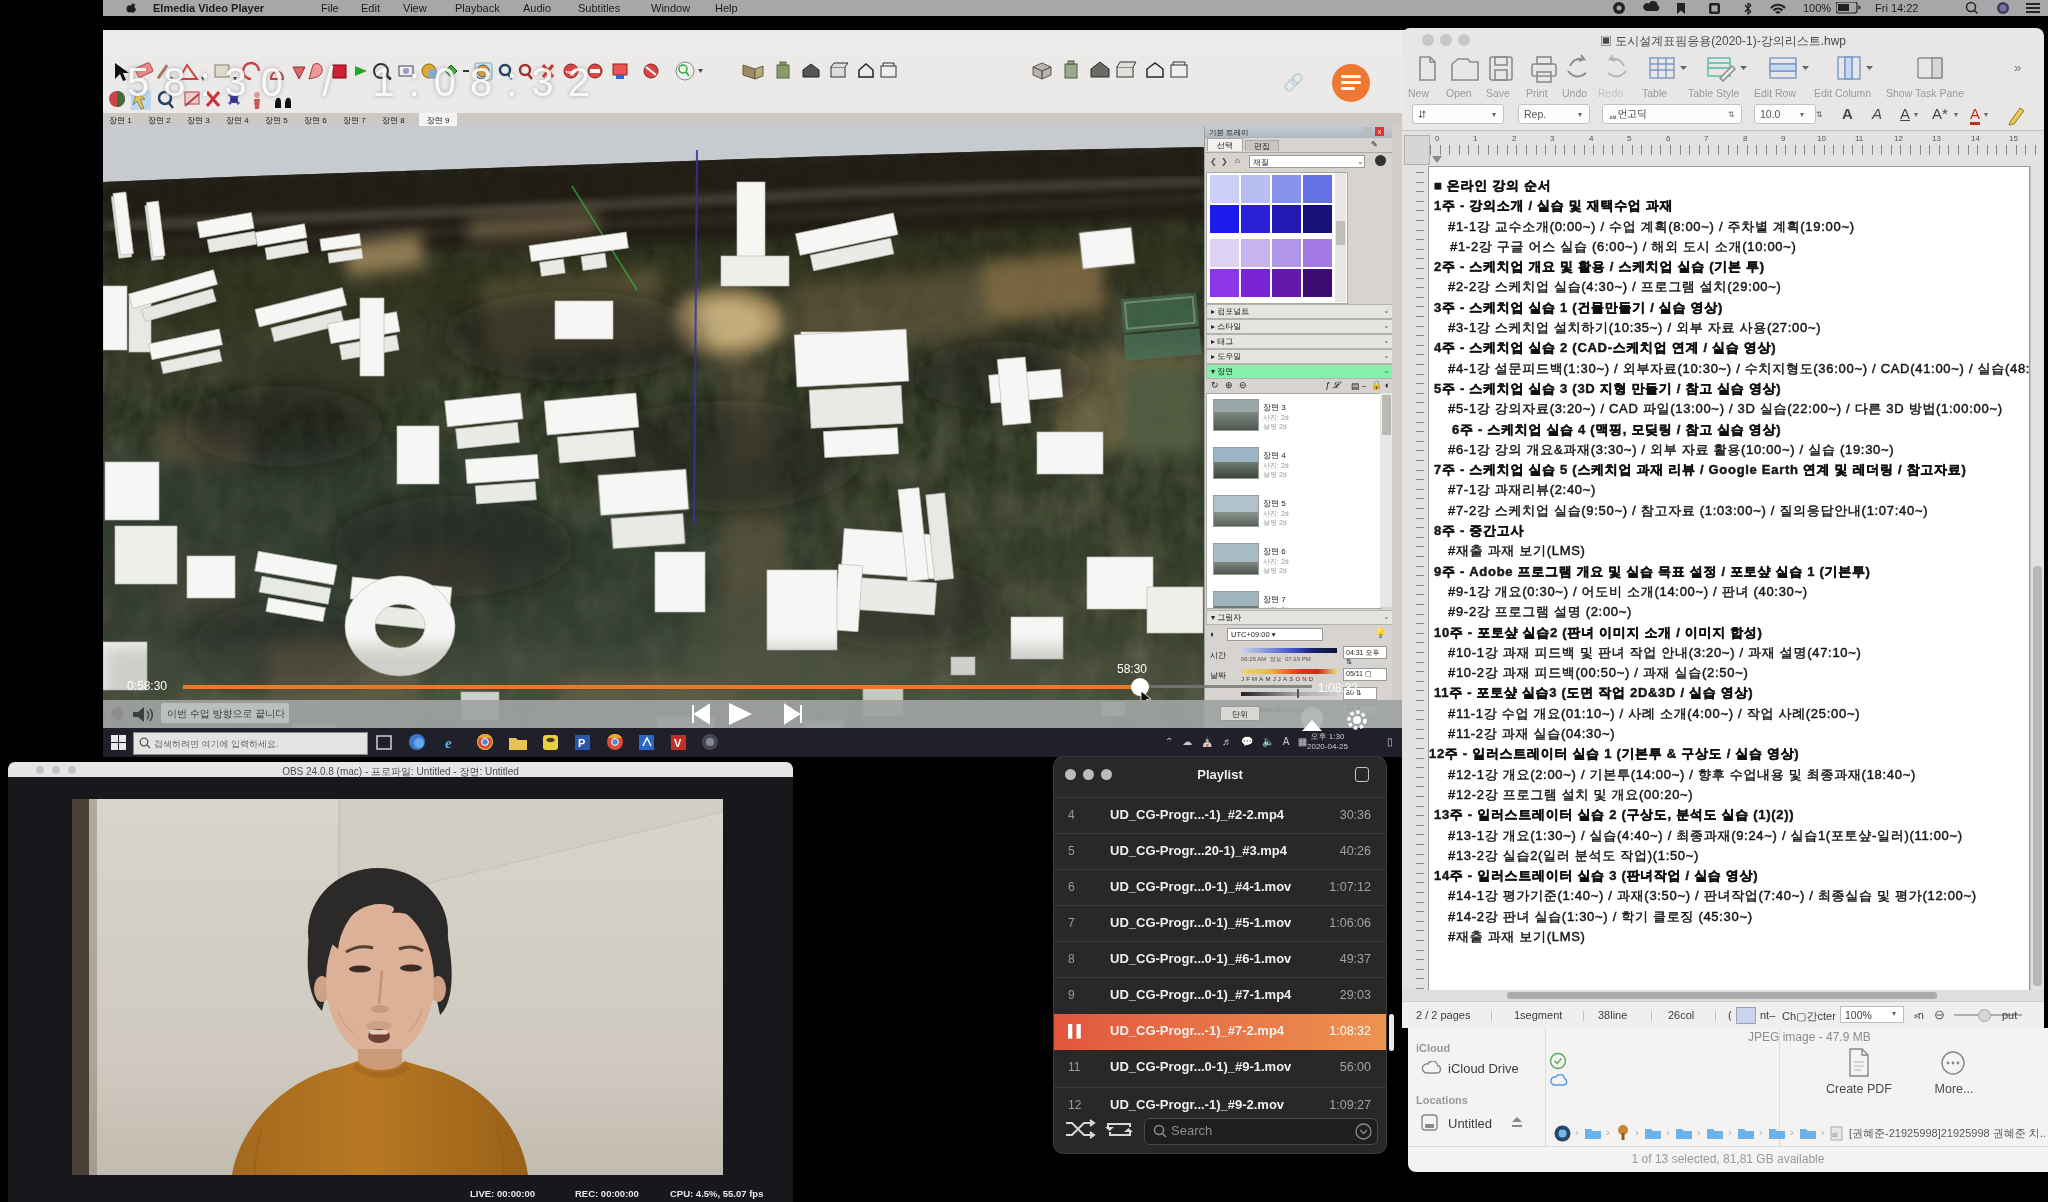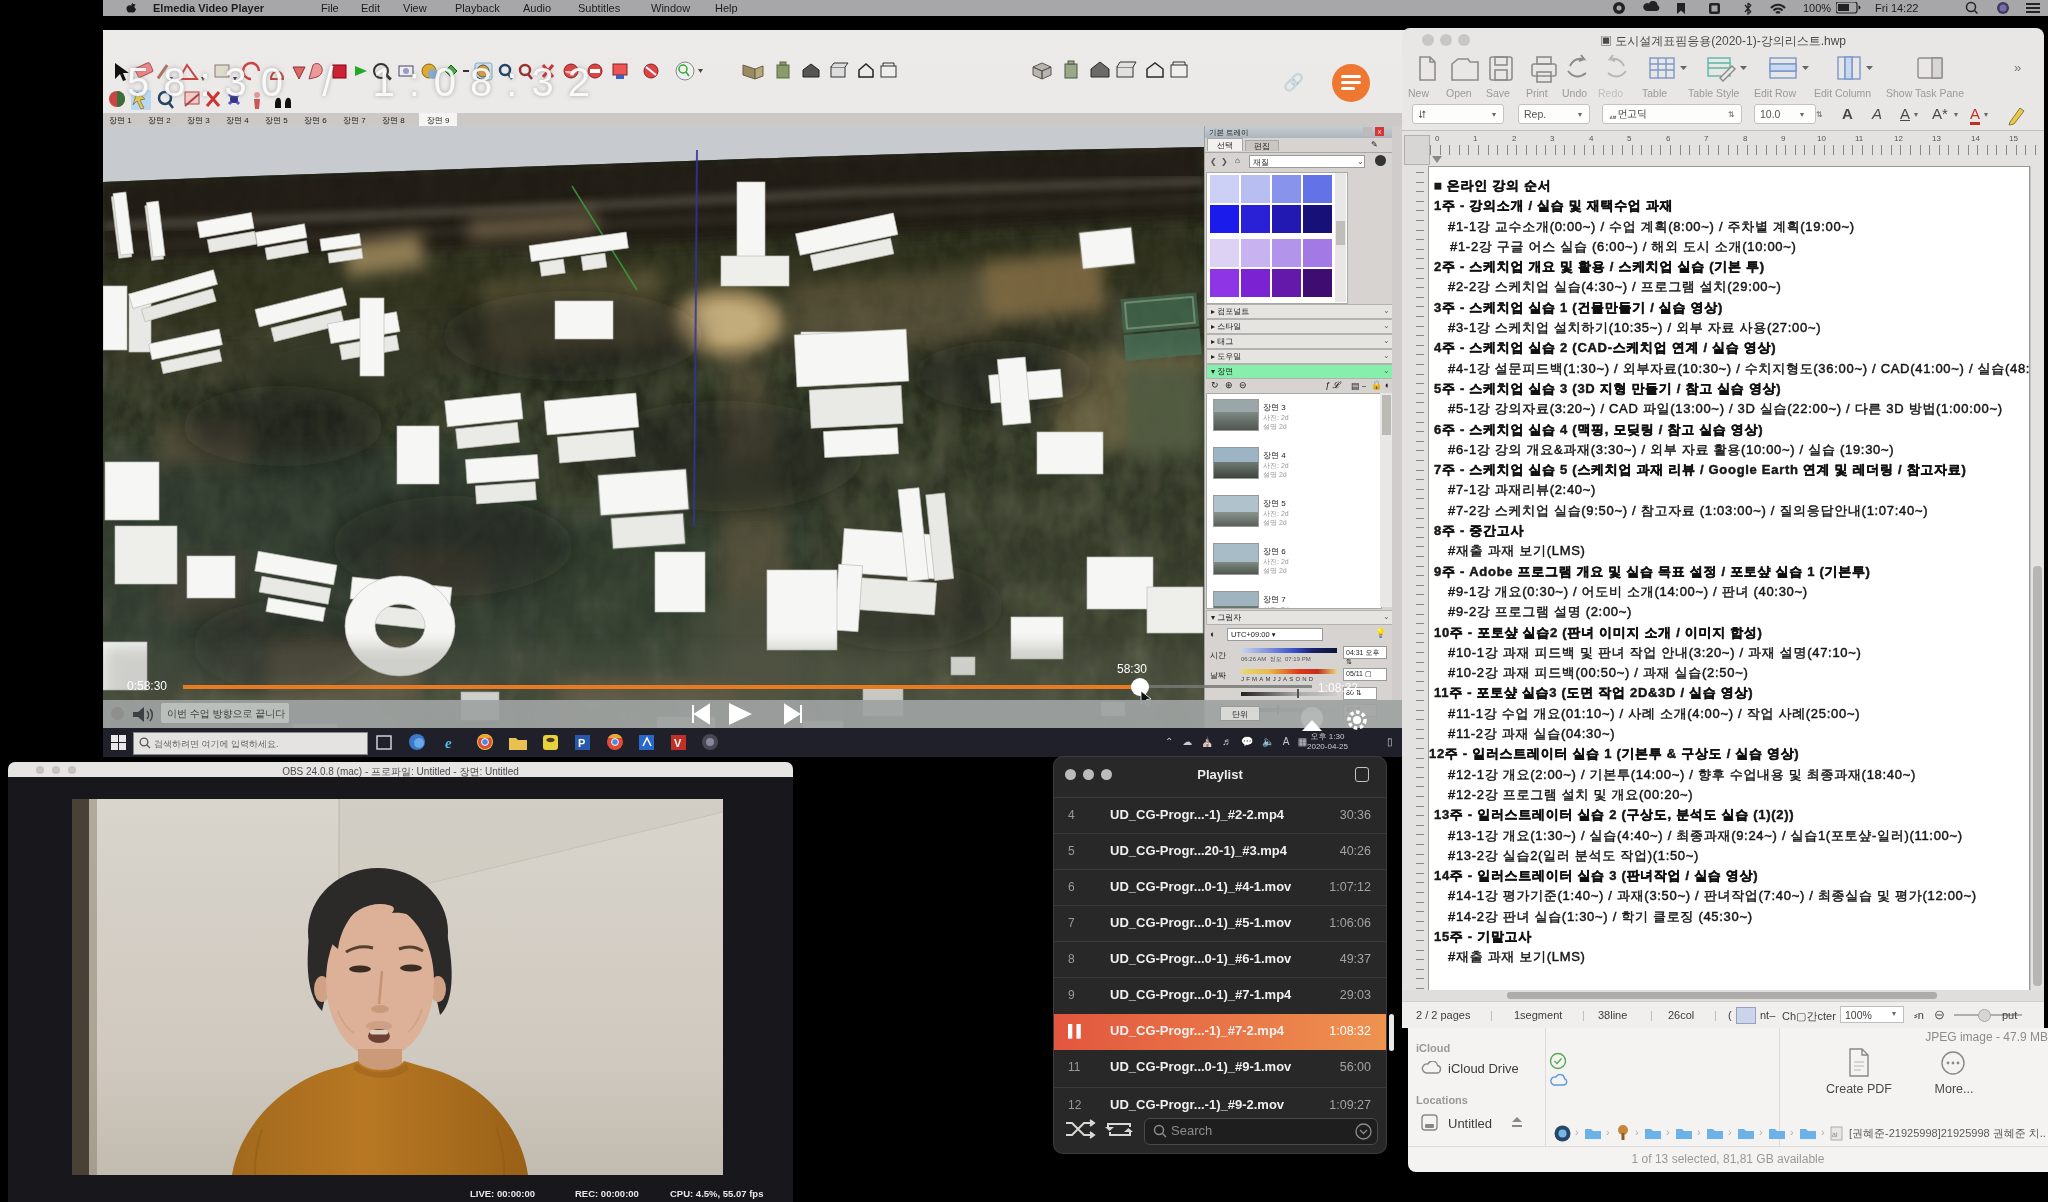--- a/index.html
+++ b/index.html
@@ -881,21 +881,21 @@
       <div class="docline" style="padding-left:19px">#1-1강 교수소개(0:00~) / 수업 계획(8:00~) / 주차별 계획(19:00~)</div>
       <div class="docline" style="padding-left:21px">#1-2강 구글 어스 실습 (6:00~) / 해외 도시 소개(10:00~)</div>
       <div class="docline w" style="padding-left:5px">2주 - 스케치업 개요 및 활용 / 스케치업 실습 (기본 투)</div>
       <div class="docline" style="padding-left:19px">#2-2강 스케치업 실습(4:30~) / 프로그램 설치(29:00~)</div>
       <div class="docline w" style="padding-left:5px">3주 - 스케치업 실습 1 (건물만들기 / 실습 영상)</div>
       <div class="docline" style="padding-left:19px">#3-1강 스케치업 설치하기(10:35~) / 외부 자료 사용(27:00~)</div>
       <div class="docline w" style="padding-left:5px">4주 - 스케치업 실습 2 (CAD-스케치업 연계 / 실습 영상)</div>
       <div class="docline" style="padding-left:19px">#4-1강 설문피드백(1:30~) / 외부자료(10:30~) / 수치지형도(36:00~) / CAD(41:00~) / 실습(48:00</div>
       <div class="docline w" style="padding-left:5px">5주 - 스케치업 실습 3 (3D 지형 만들기 / 참고 실습 영상)</div>
       <div class="docline" style="padding-left:19px">#5-1강 강의자료(3:20~) / CAD 파일(13:00~) / 3D 실습(22:00~) / 다른 3D 방법(1:00:00~)</div>
-      <div class="docline w" style="padding-left:5px">6주 - 스케치업 실습 4 (맥핑, 모딪링 / 참고 실습 영상)</div>
+      <div class="docline w" style="padding-left:23px">6주 - 스케치업 실습 4 (맥핑, 모딪링 / 참고 실습 영상)</div>
       <div class="docline" style="padding-left:19px">#6-1강 강의 개요&amp;과재(3:30~) / 외부 자료 활용(10:00~) / 실습 (19:30~)</div>
       <div class="docline w" style="padding-left:5px">7주 - 스케치업 실습 5 (스케치업 과재 리뷰 / Google Earth 연계 및 레더링 / 참고자료)</div>
       <div class="docline" style="padding-left:19px">#7-1강 과재리뷰(2:40~)</div>
       <div class="docline" style="padding-left:19px">#7-2강 스케치업 실습(9:50~) / 참고자료 (1:03:00~) / 질의응답안내(1:07:40~)</div>
       <div class="docline w" style="padding-left:5px">8주 - 중간고사</div>
       <div class="docline" style="padding-left:19px">#재출 과재 보기(LMS)</div>
       <div class="docline w" style="padding-left:5px">9주 - Adobe 프로그램 개요 및 실습 목표 설정 / 포토샾 실습 1 (기본투)</div>
       <div class="docline" style="padding-left:19px">#9-1강 개요(0:30~) / 어도비 소개(14:00~) / 판녀 (40:30~)</div>
       <div class="docline" style="padding-left:19px">#9-2강 프로그램 설명 (2:00~)</div>
       <div class="docline w" style="padding-left:5px">10주 - 포토샾 실습2 (판녀 이미지 소개 / 이미지 합성)</div>
@@ -906,21 +906,20 @@
       <div class="docline" style="padding-left:19px">#11-2강 과재 실습(04:30~)</div>
       <div class="docline w" style="">12주 - 일러스트레이터 실습 1 (기본투 &amp; 구상도 / 실습 영상)</div>
       <div class="docline" style="padding-left:19px">#12-1강 개요(2:00~) / 기본투(14:00~) / 향후 수업내용 및 최종과재(18:40~)</div>
       <div class="docline" style="padding-left:19px">#12-2강 프로그램 설치 및 개요(00:20~)</div>
       <div class="docline w" style="padding-left:5px">13주 - 일러스트레이터 실습 2 (구상도, 분석도 실습 (1)(2))</div>
       <div class="docline" style="padding-left:19px">#13-1강 개요(1:30~) / 실습(4:40~) / 최종과재(9:24~) / 실습1(포토샾-일러)(11:00~)</div>
       <div class="docline" style="padding-left:19px">#13-2강 실습2(일러 분석도 작업)(1:50~)</div>
       <div class="docline w" style="padding-left:5px">14주 - 일러스트레이터 실습 3 (판녀작업 / 실습 영상)</div>
       <div class="docline" style="padding-left:19px">#14-1강 평가기준(1:40~) / 과재(3:50~) / 판녀작업(7:40~) / 최종실습 및 평가(12:00~)</div>
       <div class="docline" style="padding-left:19px">#14-2강 판녀 실습(1:30~) / 학기 클로징 (45:30~)</div>
-      <div class="docline w" style="padding-left:5px">15주 - 기말고사</div>
       <div class="docline" style="padding-left:19px">#재출 과재 보기(LMS)</div>
     </div>
   </div>
   <div class="abs" style="left:628px;top:138px;width:14px;height:839px;background:#e4e2e0;border-left:1px solid #c6c4c2">
     <div class="abs" style="left:2px;top:400px;width:9px;height:420px;background:#b8b6b4;border-radius:4px"></div>
   </div>
 
   <div class="abs" style="left:0;top:962px;width:642px;height:11px;background:#e0dedc">
         <div class="abs" style="left:105px;top:2px;width:430px;height:7px;background:#aeacaa;border-radius:3px"></div>
       </div>
@@ -941,21 +940,21 @@
     <span class="abs" style="left:490px;top:7px;font-size:8px;color:#666">▾</span>
     <span class="abs" style="left:512px;top:7px">⸗n</span>
     <span class="abs" style="left:532px;top:5px;font-size:13px;color:#555">⊖</span>
     <div class="abs" style="left:552px;top:12px;width:68px;height:2px;background:#b0aeac"></div>
     <div class="abs" style="left:576px;top:7px;width:11px;height:11px;border-radius:50%;background:#d8d6d4;border:1px solid #a8a6a4"></div>
     <span class="abs" style="left:600px;top:7px">put</span>
   </div>
 </div>
 
 <div class="abs" id="finder" style="left:1408px;top:1028px;width:640px;height:144px;background:#f4f3f1;border-radius:0 0 0 8px;overflow:hidden">
-  <div class="abs" style="left:340px;top:2px;width:300px;text-align:right;font-size:12px;color:#8e8c8a">JPEG image - 47.9 MB</div>
+  <div class="abs" style="left:340px;top:2px;width:300px;text-align:left;font-size:12px;color:#8e8c8a">JPEG image - 47.9 MB</div>
   <div class="abs" style="left:8px;top:14px;font-size:11px;font-weight:bold;color:#9a9896">iCloud</div>
   <svg class="abs" style="left:12px;top:33px" width="22" height="16">
         <path d="M6 12 a4.5 4.5 0 1 1 2 -9 a5 5 0 0 1 9.5 1.5 a3.8 3.8 0 0 1 -0.5 7.5 z" fill="none" stroke="#8a8886" stroke-width="1.4"></path>
       </svg>
   <div class="abs" style="left:40px;top:33px;font-size:13px;color:#3c3c3a">iCloud Drive</div>
   <div class="abs" style="left:8px;top:66px;font-size:11px;font-weight:bold;color:#9a9896">Locations</div>
   <svg class="abs" style="left:13px;top:86px" width="18" height="18">
         <rect x="1" y="1" width="15" height="15" rx="3" fill="none" stroke="#8a8886" stroke-width="1.4"></rect>
         <rect x="4" y="10" width="9" height="4" rx="1" fill="#8a8886"></rect>
       </svg>

